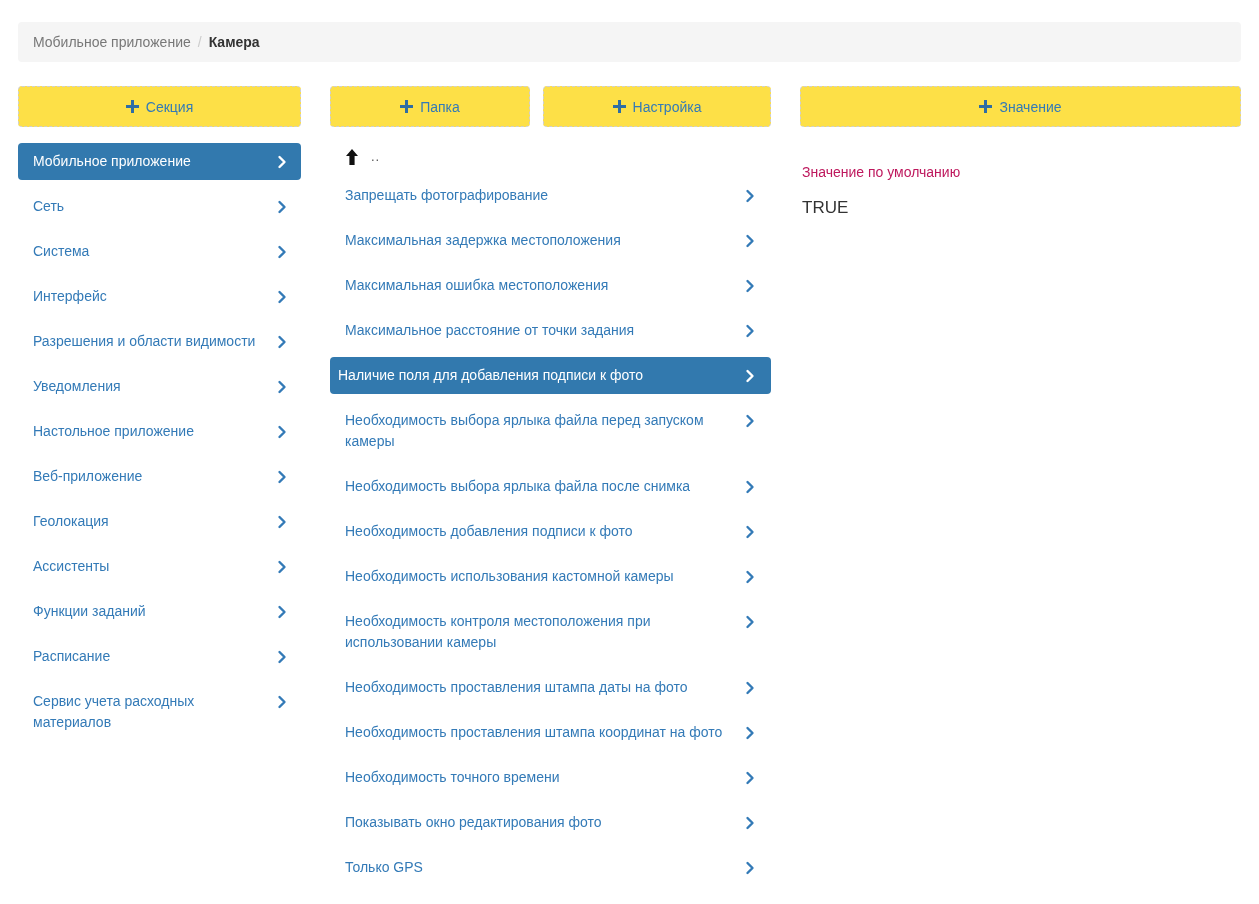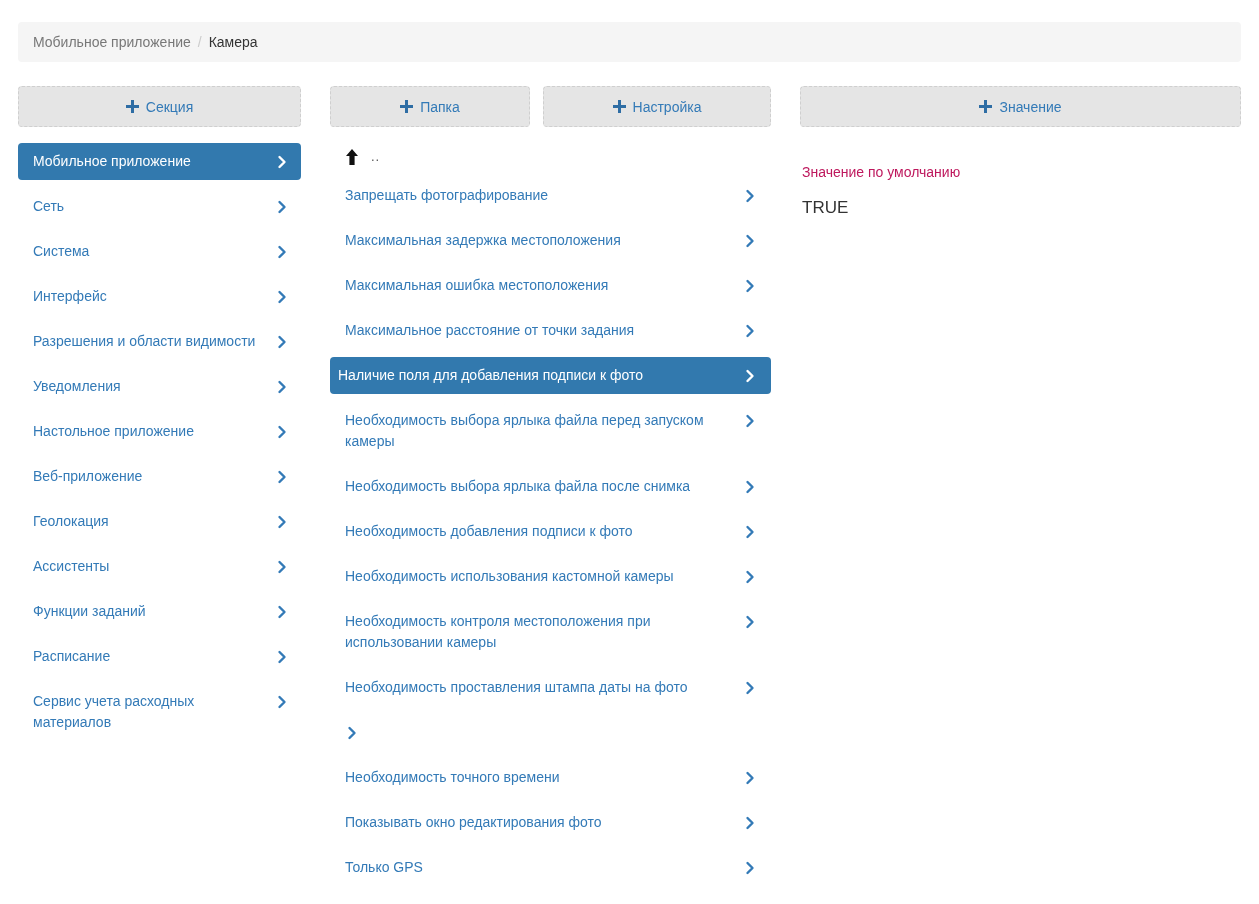--- a/index.html
+++ b/index.html
@@ -35,39 +35,39 @@
     font-size: 14px;
   }
   .crumb-sep {
     color: #cccccc;
     font-size: 14px;
     margin: 0 7px;
   }
   .crumb-current {
     color: #333333;
     font-size: 14px;
-    font-weight: normal;
+    font-weight: bold;
   }
 
   
   .col {
     position: absolute;
     top: 86px;
   }
   .col-section  { left: 18px;  width: 283px; }
   .col-folder   { left: 330px; width: 200px; }
   .col-setting  { left: 543px; width: 228px; text-align: right; }
   .col-value    { left: 800px; width: 441px; }
 
   
   .add-btn {
     height: 41px;
     border: 1px dashed #cfcfcf;
     border-radius: 4px;
-    background: #e5e5e5;
+    background: #fde047;
     display: flex;
     align-items: center;
     justify-content: center;
     box-sizing: border-box;
     color: #337ab7;
     font-size: 14px;
     cursor: pointer;
     user-select: none;
   }
   .add-btn .plus {
@@ -406,20 +406,21 @@
       </div>
       <div class="list-row">
         <span class="label">Необходимость проставления штампа даты на фото</span>
         <span class="chev">
           <svg viewBox="0 0 12 16" width="12" height="16">
             <path d="M3.5 3 L8.5 8 L3.5 13"></path>
           </svg>
         </span>
       </div>
       <div class="list-row">
+        <span class="label">Необходимость проставления штампа координат на фото</span>
         <span class="chev">
           <svg viewBox="0 0 12 16" width="12" height="16">
             <path d="M3.5 3 L8.5 8 L3.5 13"></path>
           </svg>
         </span>
       </div>
       <div class="list-row">
         <span class="label">Необходимость точного времени</span>
         <span class="chev">
           <svg viewBox="0 0 12 16" width="12" height="16">

